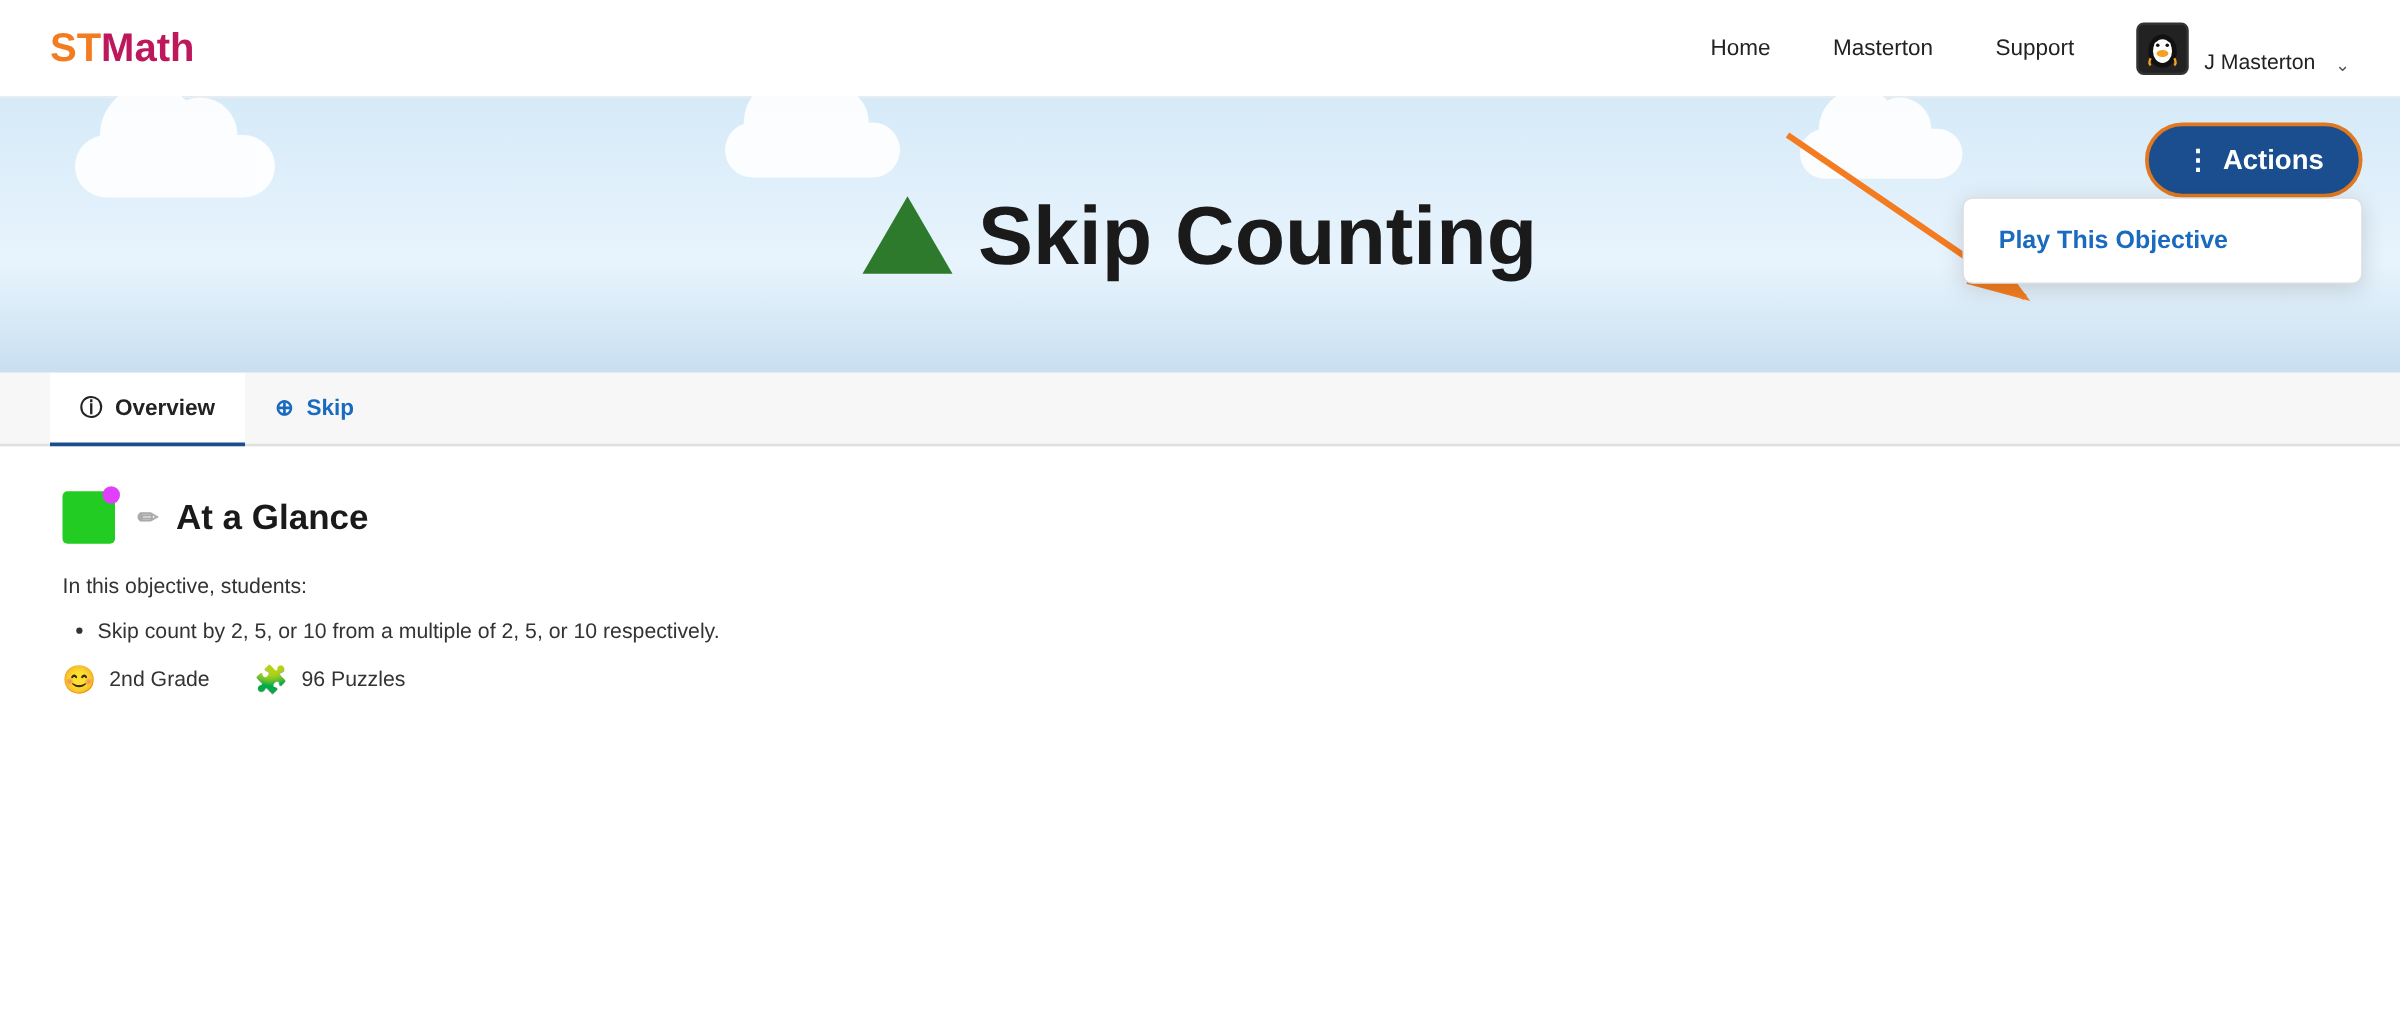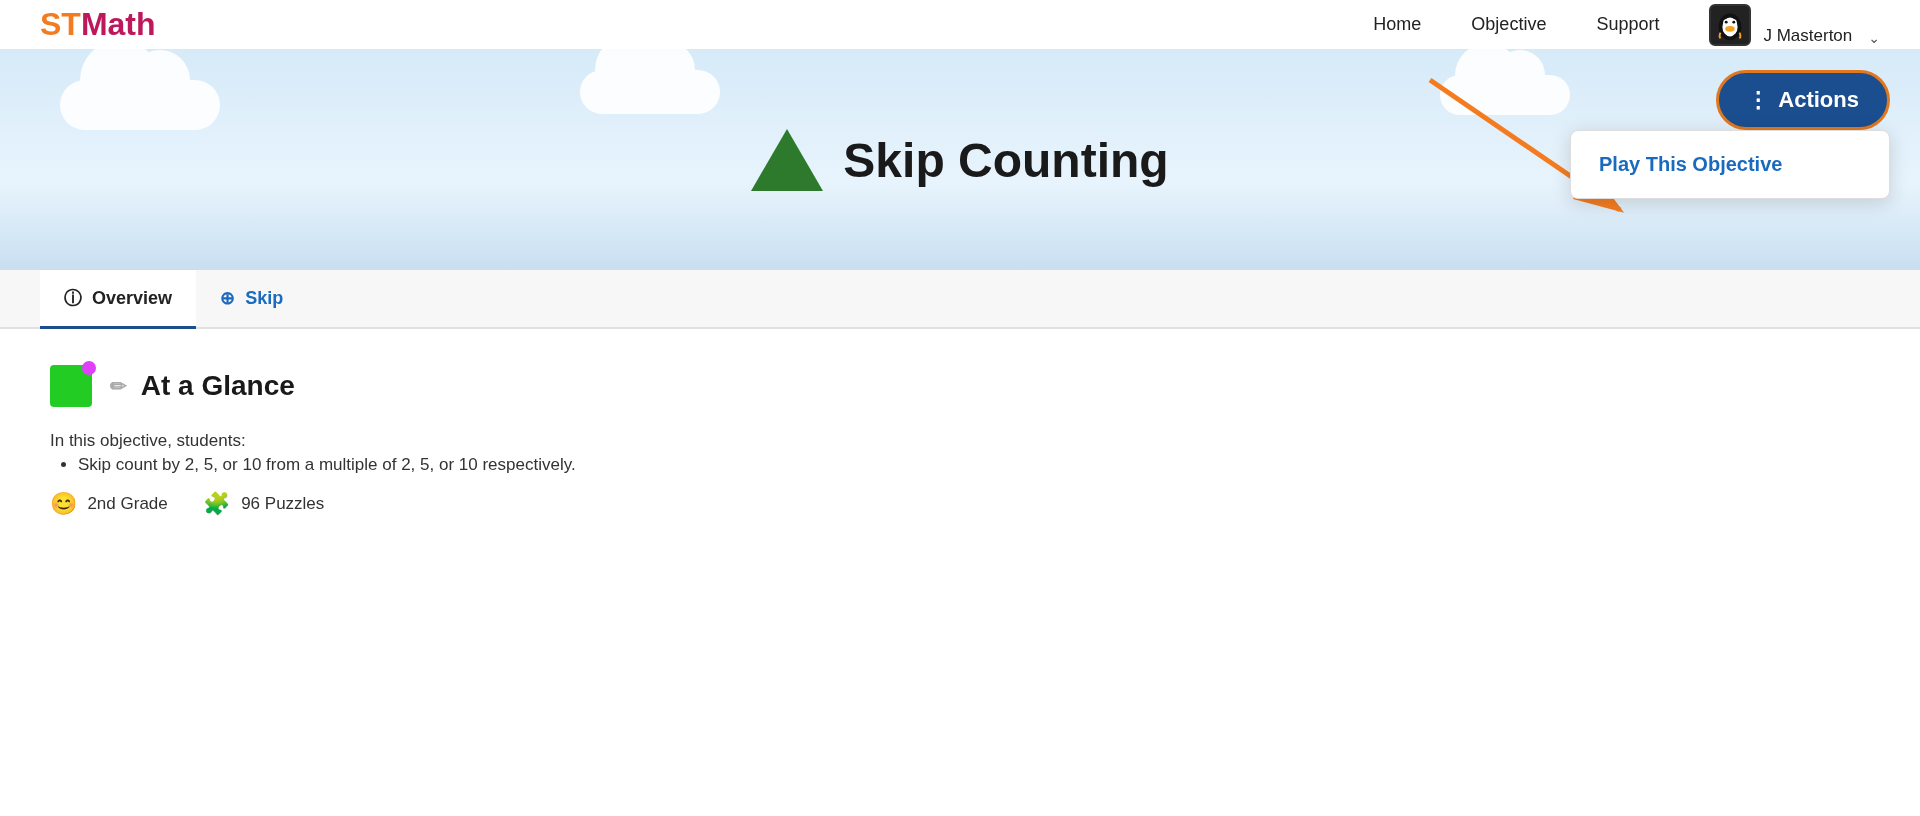--- a/index.html
+++ b/index.html
@@ -1,21 +1,21 @@
 <!DOCTYPE html>
 <html><head>
   <meta charset="utf-8">
   <style>
     * { margin: 0; padding: 0; box-sizing: border-box; }
     body { font-family: -apple-system, BlinkMacSystemFont, 'Segoe UI', sans-serif; background: #fff; width: 1920px; min-height: 816px; overflow-x: hidden; }
 
     
     .navbar {
       display: flex; align-items: center; justify-content: space-between;
-      padding: 0 40px; height: 50px; border-bottom: 1px solid #e5e5e5;
+      padding: 0 40px; height: 78px; border-bottom: 1px solid #e5e5e5;
       background: #fff;
     }
     .logo { display: flex; align-items: center; font-size: 32px; font-weight: 700; }
     .logo-st { color: #f47c20; }
     .logo-math { color: #be185d; }
     .nav-links { display: flex; align-items: center; gap: 50px; }
     .nav-link { font-size: 18px; color: #222; text-decoration: none; font-weight: 400; cursor: pointer; }
     .nav-user { display: flex; align-items: flex-end; gap: 12px; }
     .avatar {
       width: 42px; height: 42px; border-radius: 6px; background: #222;
@@ -44,21 +44,21 @@
     .cloud1::after { width: 60px; height: 60px; top: -30px; left: 70px; }
     .cloud2 { width: 140px; height: 44px; top: 20px; left: 580px; }
     .cloud2::before { width: 70px; height: 70px; top: -35px; left: 15px; }
     .cloud2::after { width: 55px; height: 55px; top: -28px; left: 60px; }
     .cloud3 { width: 130px; height: 40px; top: 25px; right: 350px; }
     .cloud3::before { width: 65px; height: 65px; top: -32px; left: 15px; }
     .cloud3::after { width: 50px; height: 50px; top: -25px; left: 55px; }
 
     .hero-title {
       display: flex; align-items: center; gap: 20px;
-      font-size: 48px; font-weight: 800; color: #1a1a1a; z-index: 1;
+      font-size: 66px; font-weight: 800; color: #1a1a1a; z-index: 1;
     }
     .triangle-icon {
       width: 0; height: 0;
       border-left: 36px solid transparent;
       border-right: 36px solid transparent;
       border-bottom: 62px solid #2d7a2d;
     }
 
     
     .arrow-annotation {
@@ -112,39 +112,39 @@
       font-size: 28px; font-weight: 700; color: #1a1a1a; margin-bottom: 24px;
     }
     .glance-icon-group { display: flex; align-items: center; position: relative; }
     .green-square { width: 42px; height: 42px; background: #22cc22; border-radius: 4px; }
     .pink-dot {
       width: 14px; height: 14px; background: #e040fb; border-radius: 50%;
       position: absolute; right: -4px; top: -4px;
     }
     .pencil-icon { font-size: 20px; color: #aaa; margin-left: 4px; }
 
-    .objective-intro { font-size: 17px; color: #333; margin-bottom: 4px; }
+    .objective-intro { font-size: 17px; color: #333; margin-bottom: 16px; }
     .bullet-list { list-style: disc; padding-left: 28px; margin-bottom: 16px; }
     .bullet-list li { font-size: 17px; color: #333; margin-bottom: 8px; }
 
     .meta-row { display: flex; align-items: center; gap: 36px; }
     .meta-item { display: flex; align-items: center; gap: 10px; font-size: 17px; color: #333; }
     .meta-icon { font-size: 22px; }
   </style>
 </head>
 <body>
 
 <nav class="navbar">
   <div class="logo">
     <span class="logo-st">ST</span>
       <span class="logo-math">Math</span>
   </div>
   <div class="nav-links">
     <a class="nav-link">Home</a>
-    <a class="nav-link">Objective</a>
+    <a class="nav-link">Masterton</a>
     <a class="nav-link">Support</a>
     <div class="nav-user">
       <div class="avatar">
 
         <svg viewBox="0 0 40 40" xmlns="http://www.w3.org/2000/svg">
           <rect width="40" height="40" fill="#222" rx="5"></rect>
           <ellipse cx="20" cy="22" rx="12" ry="14" fill="#111"></ellipse>
           <ellipse cx="20" cy="22" rx="8" ry="10" fill="white"></ellipse>
           <circle cx="16" cy="17" r="3" fill="white"></circle>
           <circle cx="24" cy="17" r="3" fill="white"></circle>

